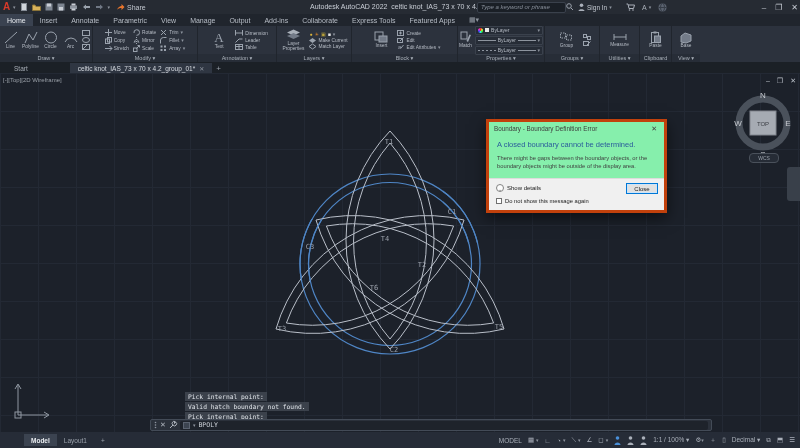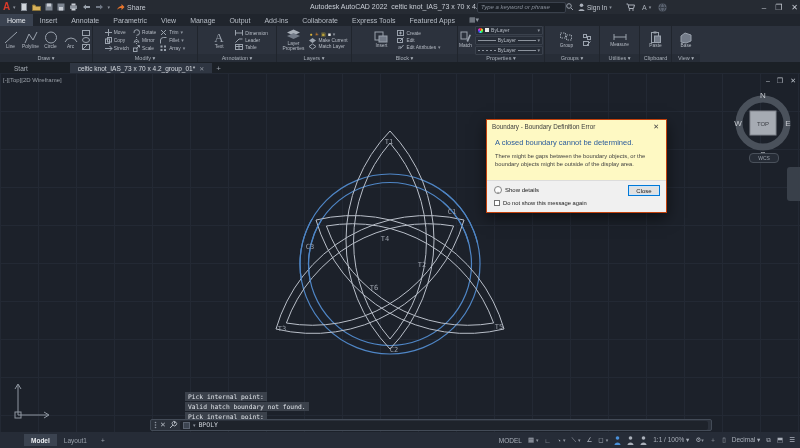--- a/index.html
+++ b/index.html
@@ -51,21 +51,21 @@
   #vplabel{left:3px;top:4px;font-size:6px;color:#9aa0a8;}
   #knot-svg{left:0;top:0;}
   .knot-label{fill:#9ba1ab;font-family:"DejaVu Sans Mono",monospace;font-size:7px;text-anchor:middle;dominant-baseline:middle;}
   
   #dwgwinbtns{right:4px;top:4px;display:flex;gap:7px;color:#b9bfc7;font-size:7px;}
   #viewcube{left:736px;top:18px;width:54px;height:70px;}
   #wcsbadge{left:749px;top:80px;width:28px;height:8px;border:1px solid #4a515b;border-radius:4px;background:#262c36;
             color:#9aa1ab;font-size:5px;line-height:8px;text-align:center;}
   #navbar-frag{left:787px;top:94px;width:13px;height:34px;background:#39404a;border-radius:3px 0 0 3px;}
   
-  #dialog{left:486px;top:119px;width:181px;height:94px;background:#fef9c3;border:1px solid #c2410c;box-sizing:border-box;
+  #dialog{left:486px;top:119px;width:181px;height:94px;background:#86efac;border:3px solid #c2410c;box-sizing:border-box;
           box-shadow:0 5px 14px rgba(0,0,0,.55);font-family:"Liberation Sans",sans-serif;}
   #dlg-title{height:13px;display:flex;align-items:center;padding:0 5px;font-size:6.3px;color:#3c3c3c;}
   #dlg-title .grow{flex:1;}
   #dlg-close{color:#444;font-size:7px;padding:0 2px;}
   #dlg-body{padding:3px 8px 0 8px;}
   #dlg-head{font-size:7.5px;color:#2b5c9b;margin:2px 0 5px 0;}
   #dlg-text{font-size:5.8px;color:#3f3f3f;line-height:1.45;width:160px;}
   #dlg-footer{position:absolute;left:0;bottom:0;width:100%;height:32px;background:#f0f0f0;border-top:1px solid #dcdcdc;box-sizing:border-box;}
   #showdetails{position:absolute;left:7px;top:5px;display:flex;align-items:center;gap:3px;font-size:6px;color:#1a1a1a;}
   .chev-circle{width:8px;height:8px;border:1px solid #838383;border-radius:50%;color:#666;font-size:5px;line-height:8px;text-align:center;background:#fdfdfd;box-sizing:border-box;}

